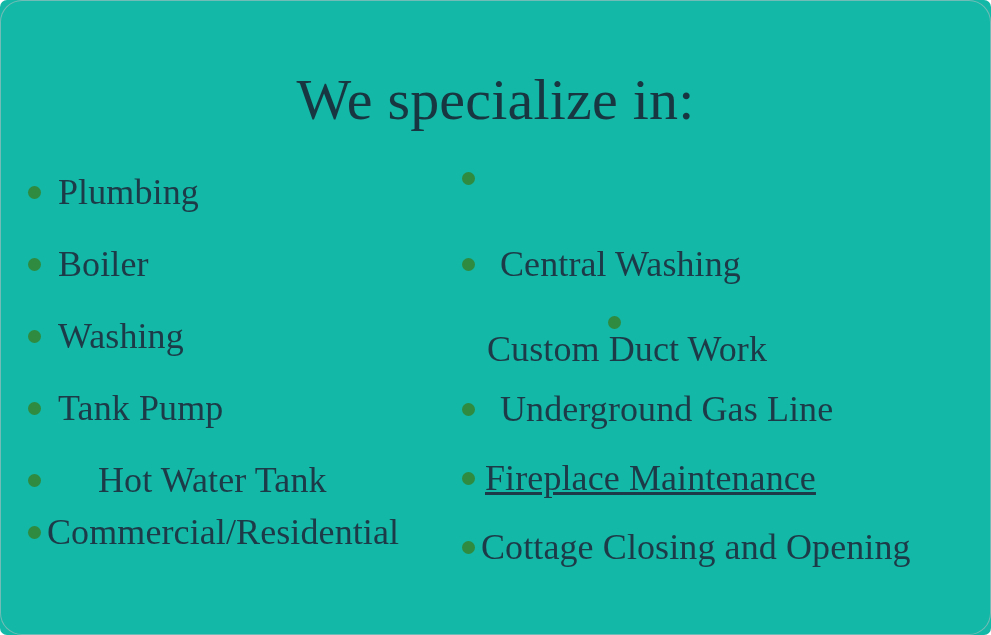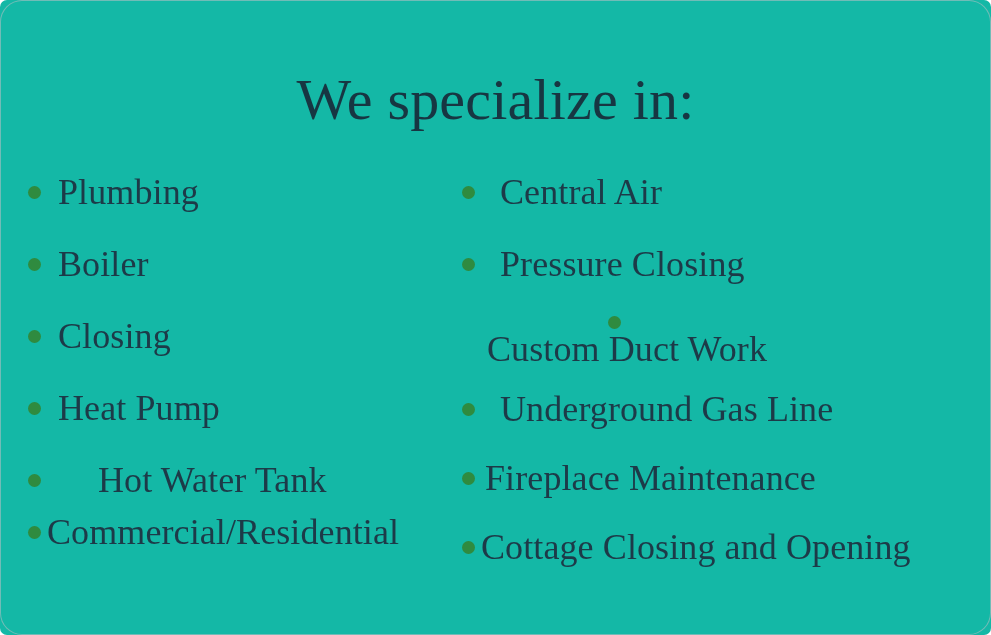--- a/index.html
+++ b/index.html
@@ -107,55 +107,54 @@
         <div class="list-item gap-std" style="top: 12px;">
           <span class="bullet" style="background: rgb(47, 139, 63);"></span>
           <span class="item-label" style="color: rgb(29, 58, 72);">Plumbing</span>
         </div>
         <div class="list-item gap-std" style="top: 84px;">
           <span class="bullet" style="background: rgb(47, 139, 63);"></span>
           <span class="item-label" style="color: rgb(29, 58, 72);">Boiler</span>
         </div>
         <div class="list-item gap-std" style="top: 156px;">
           <span class="bullet" style="background: rgb(47, 139, 63);"></span>
-          <span class="item-label" style="color: rgb(29, 58, 72);">Closing</span>
+          <span class="item-label" style="color: rgb(29, 58, 72);">Washing</span>
         </div>
         <div class="list-item gap-std" style="top: 228px;">
           <span class="bullet" style="background: rgb(47, 139, 63);"></span>
-          <span class="item-label" style="color: rgb(29, 58, 72);">Heat Pump</span>
+          <span class="item-label" style="color: rgb(29, 58, 72);">Tank Pump</span>
         </div>
         <div class="list-item gap-std" style="top: 300px; gap: 40px;">
           <span class="bullet" style="background: rgb(47, 139, 63);"></span>
           <span class="item-label" style="color: rgb(29, 58, 72);">Hot Water Tank</span>
         </div>
         <div class="list-item gap-tight" style="top: 352px;">
           <span class="bullet" style="background: rgb(47, 139, 63);"></span>
           <span class="item-label" style="color: rgb(29, 58, 72);">Commercial/Residential</span>
         </div>
       </div>
     <div class="column right">
         <div class="list-item gap-wide" style="top: 12px;">
           <span class="bullet" style="background: rgb(47, 139, 63);"></span>
-          <span class="item-label" style="color: rgb(29, 58, 72);">Central Air</span>
         </div>
         <div class="list-item gap-wide" style="top: 84px;">
           <span class="bullet" style="background: rgb(47, 139, 63);"></span>
-          <span class="item-label" style="color: rgb(29, 58, 72);">Pressure Closing</span>
+          <span class="item-label" style="color: rgb(29, 58, 72);">Central Washing</span>
         </div>
         <div class="list-item gap-wide" style="top: 156px; flex-direction: column;">
           <span class="bullet" style="background: rgb(47, 139, 63);"></span>
           <span class="item-label" style="color: rgb(29, 58, 72);">Custom Duct Work</span>
         </div>
         <div class="list-item gap-wide" style="top: 229px;">
           <span class="bullet" style="background: rgb(47, 139, 63);"></span>
           <span class="item-label" style="color: rgb(29, 58, 72);">Underground Gas Line</span>
         </div>
         <div class="list-item gap-tightish" style="top: 298px;">
           <span class="bullet" style="background: rgb(47, 139, 63);"></span>
-          <span class="item-label" style="color: rgb(29, 58, 72);">Fireplace Maintenance</span>
+          <span class="item-label" style="color: rgb(29, 58, 72); text-decoration: underline;">Fireplace Maintenance</span>
         </div>
         <div class="list-item gap-tight" style="top: 367px;">
           <span class="bullet" style="background: rgb(47, 139, 63);"></span>
           <span class="item-label" style="color: rgb(29, 58, 72);">Cottage Closing and Opening</span>
         </div>
       </div>
   </div>
 
 </div>
 

